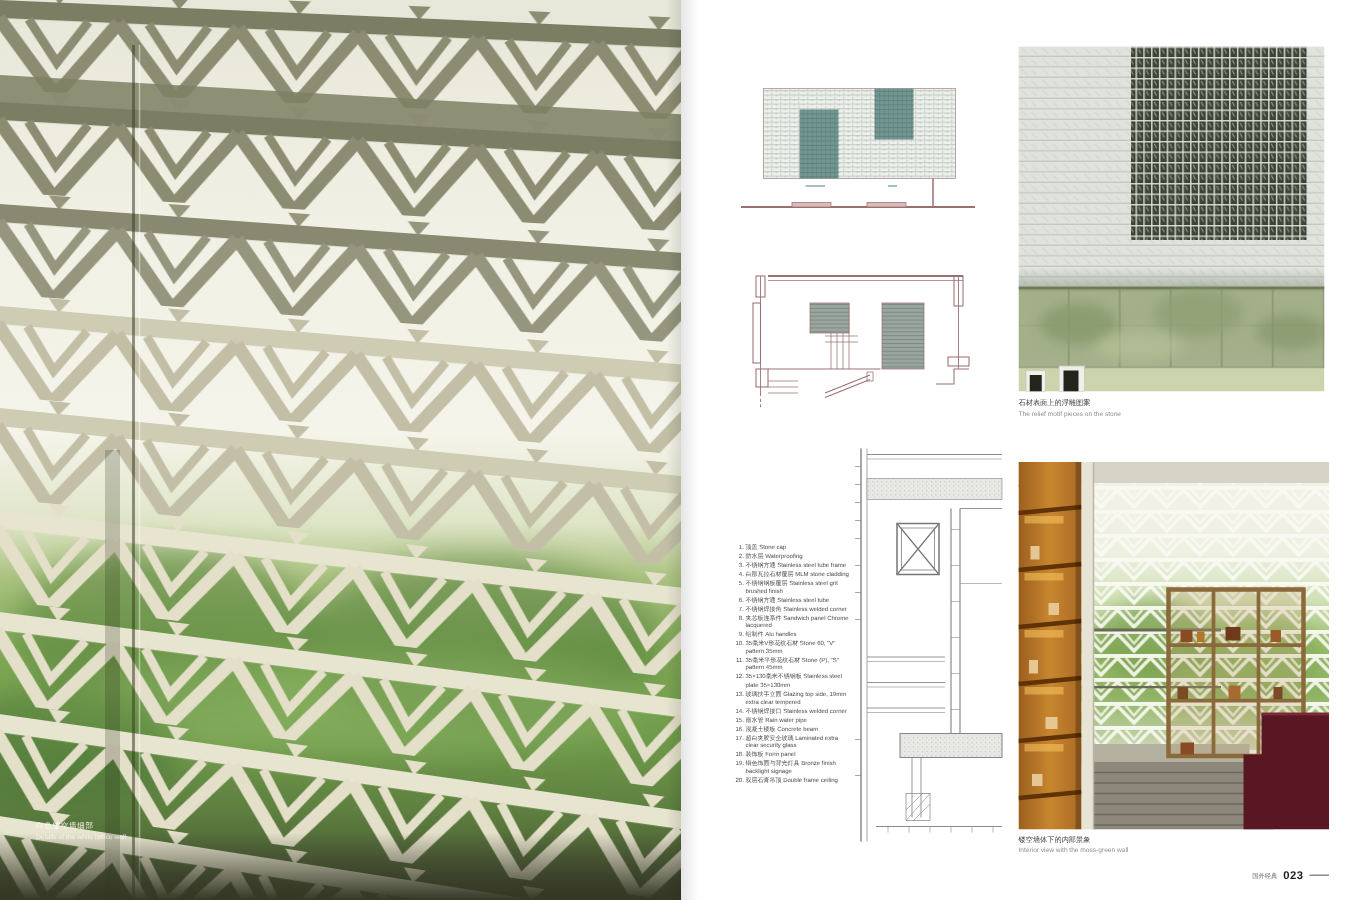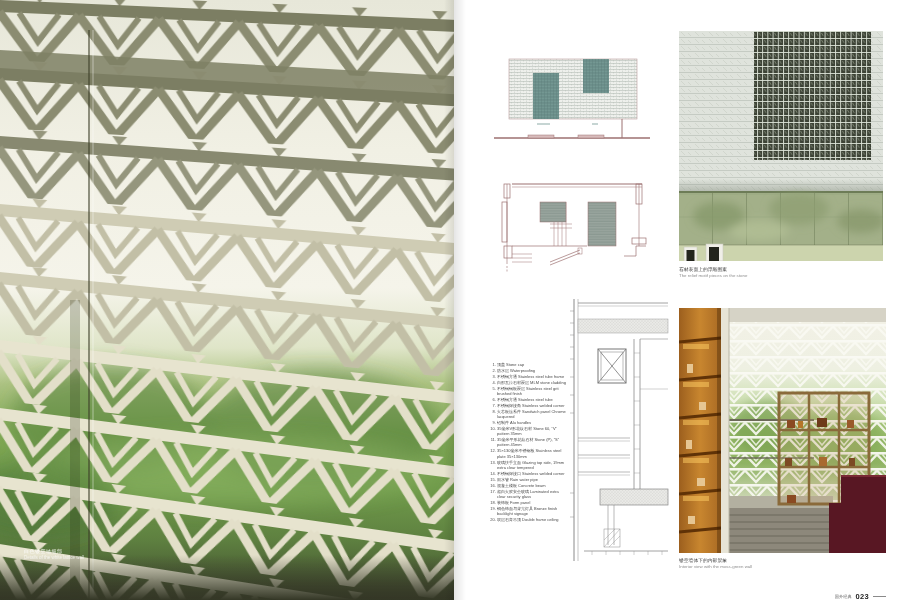--- a/index.html
+++ b/index.html
@@ -20,21 +20,21 @@
   #legend{left:488px;top:362px;width:78px;}
   #legend ol{margin:0;padding:0 0 0 9px;}
   #legend li{font-size:4px;line-height:1.35;color:#4b4b4b;margin:0 0 .5px 0;}
   
   .caption{line-height:1.5;}
   .caption .zh{font-size:4.8px;color:#3c3c3c;}
   .caption .en{font-size:4.4px;color:#8e8e8e;}
   #caption-facade{left:679px;top:266px;width:190px;}
   #caption-interior{left:679px;top:557px;width:190px;}
   
-  #footer{left:0;top:592px;width:886px;display:flex;justify-content:flex-end;align-items:center;gap:4px;}
+  #footer{left:0;top:579px;width:886px;display:flex;justify-content:flex-end;align-items:center;gap:4px;}
   #footer .zh{font-size:4.2px;color:#666;}
   #footer .num{font-size:7.5px;font-weight:bold;color:#1e1e1e;letter-spacing:.3px;}
   #footer .rule{width:13px;height:1px;background:#8a8a8a;}
 </style>
 </head>
 <body>
 
 <div id="spread">
 
   <div id="left-photo" class="abs">

